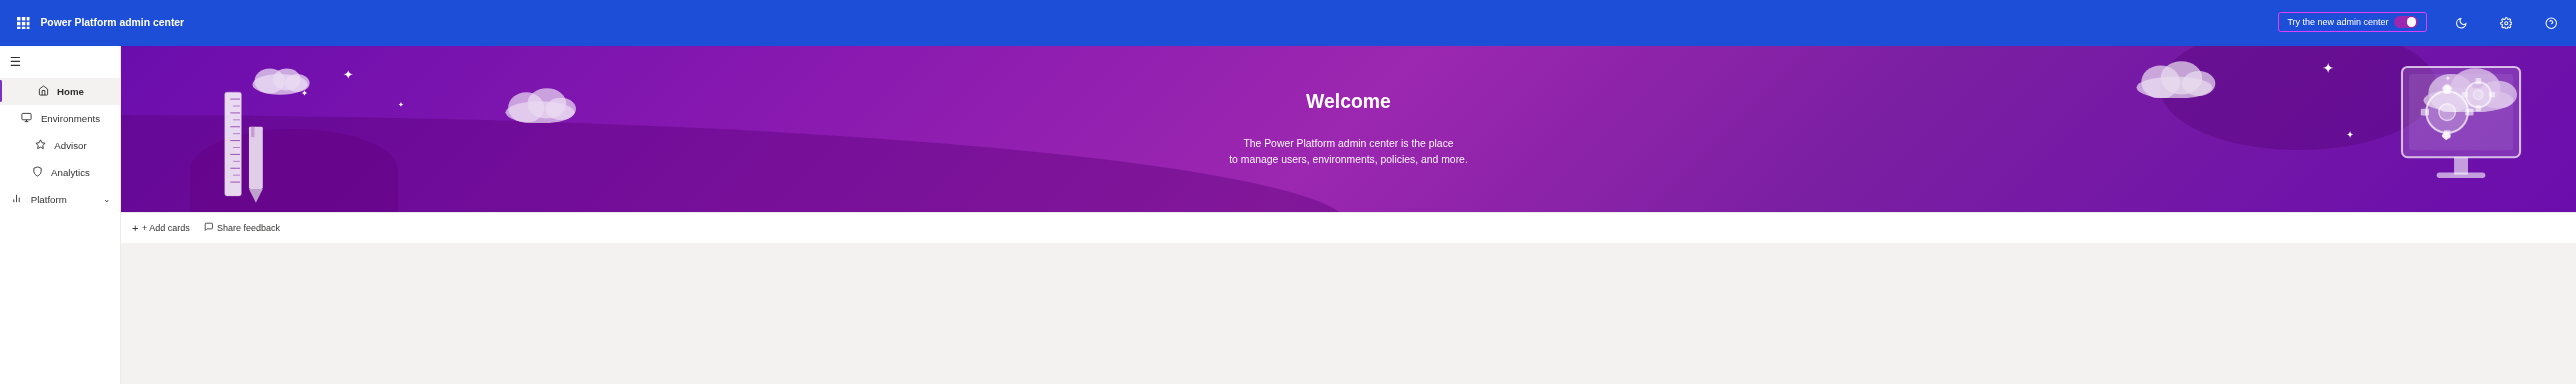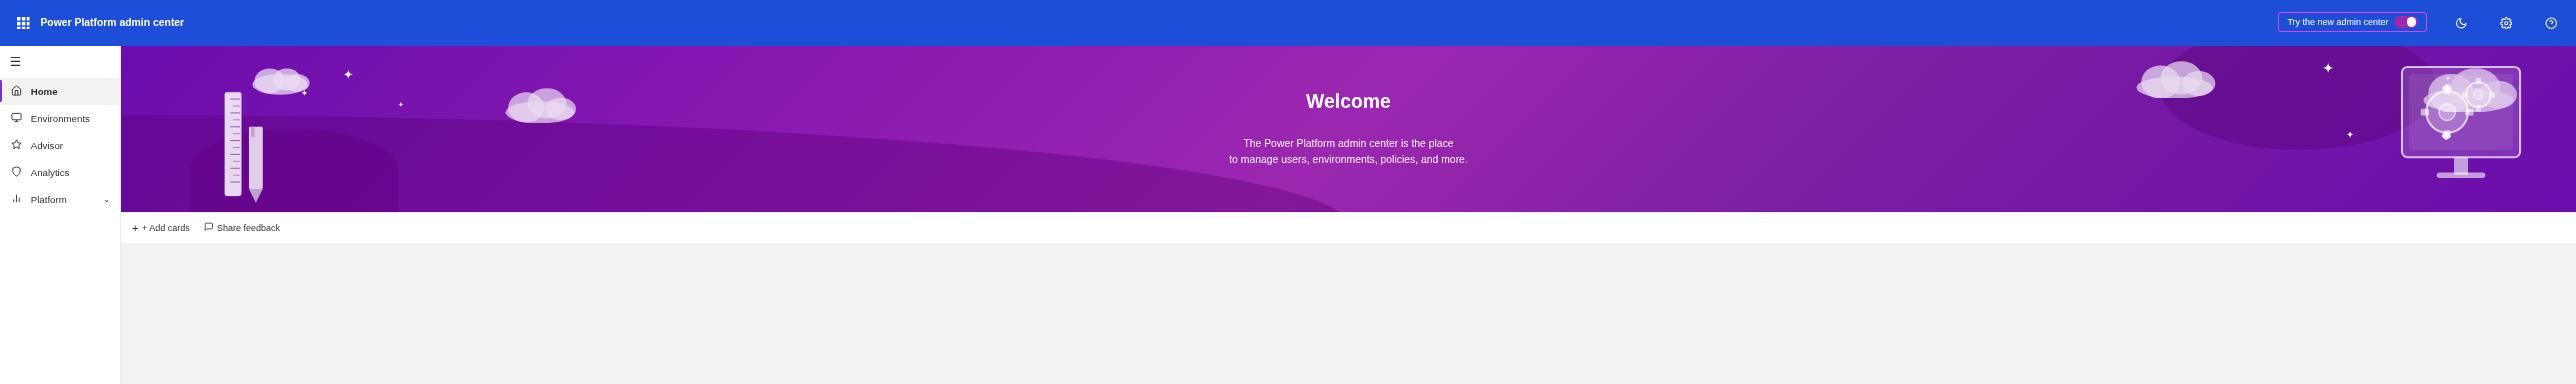--- a/index.html
+++ b/index.html
@@ -105,20 +105,21 @@
     }
     .sidebar-item {
       display: flex;
       align-items: center;
       gap: 7px;
       padding: 7px 9.7px;
       font-size: 9.7px;
       color: #323130;
       cursor: pointer;
       position: relative;
+      justify-content: center;
     }
     .sidebar-item.active {
       background: #f3f2f1;
       font-weight: 600;
     }
     .sidebar-item.active::before {
       content: '';
       position: absolute;
       left: 0;
       top: 2.8px;

